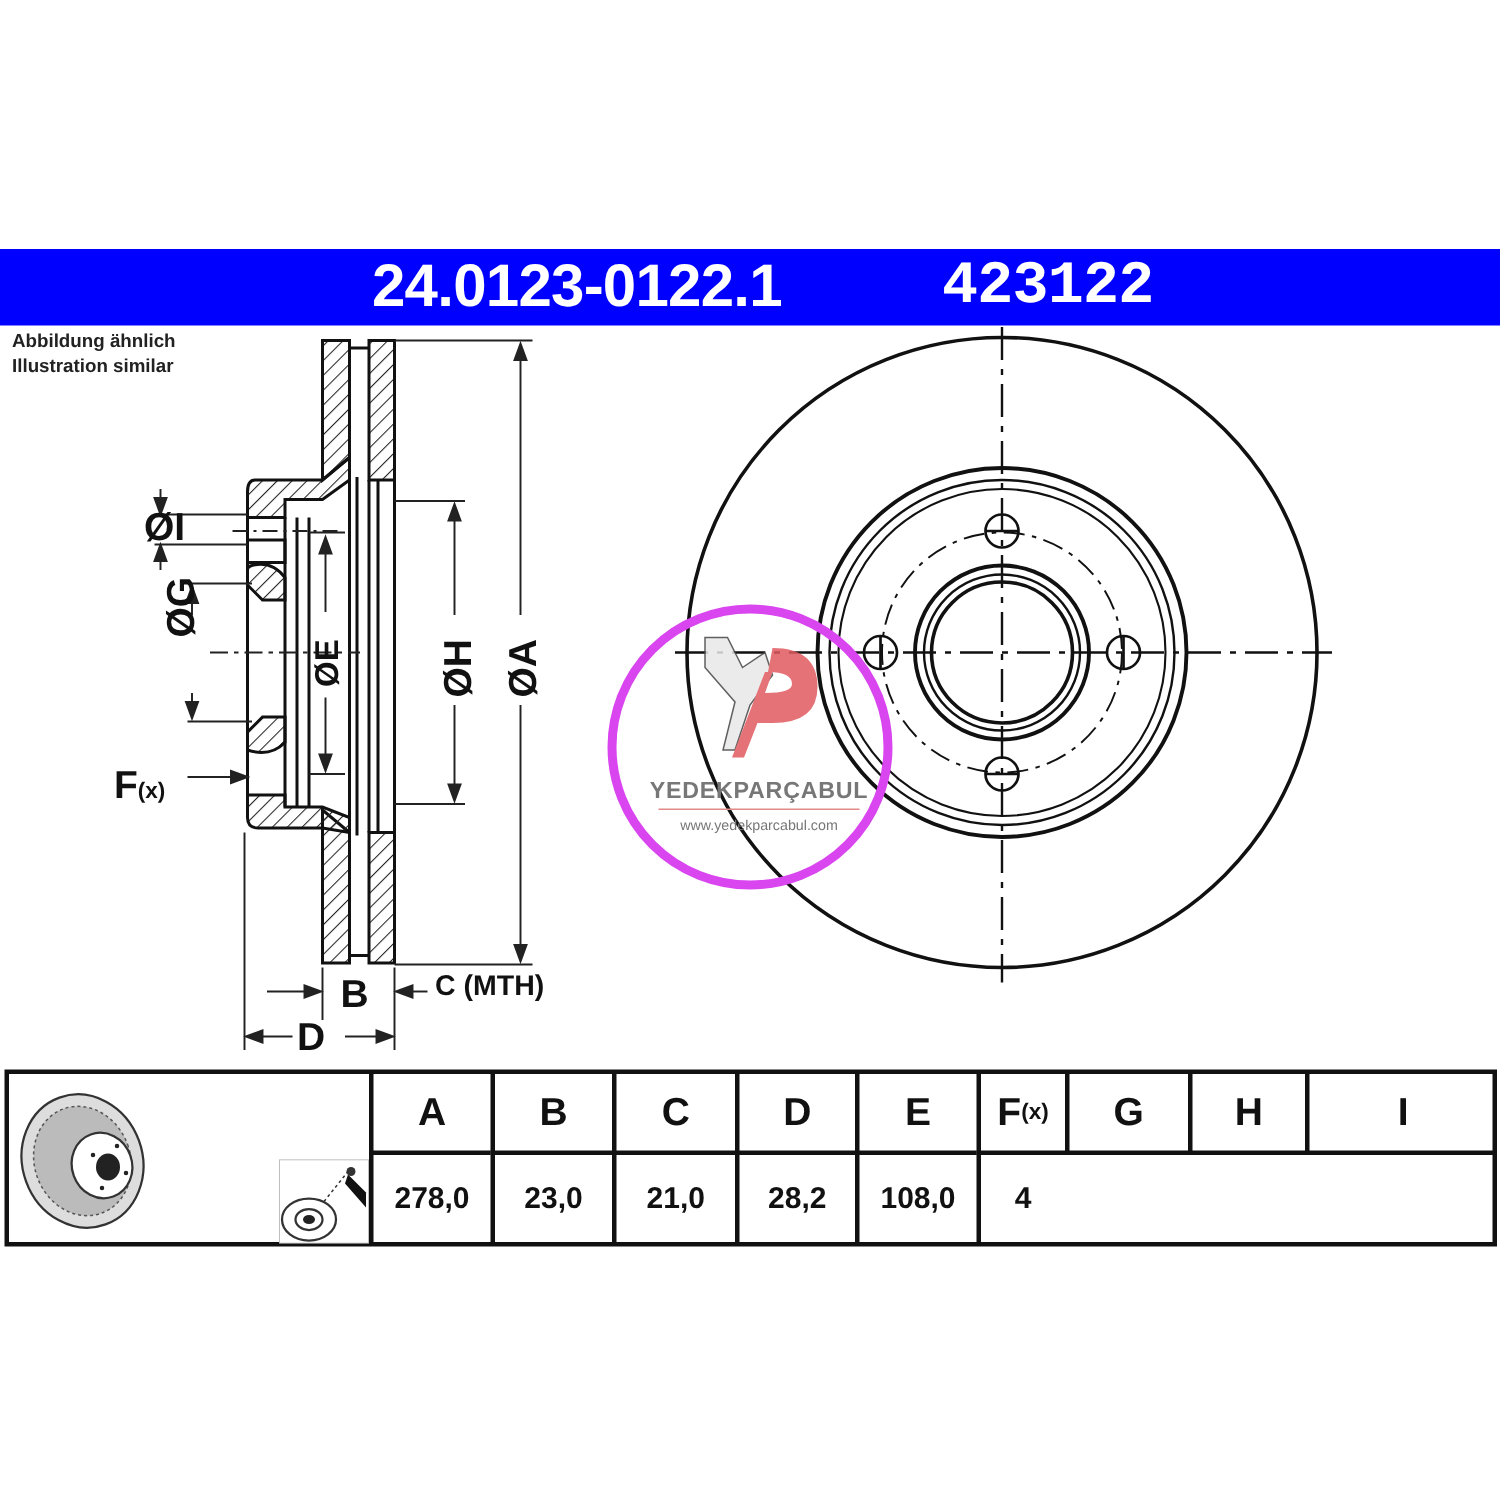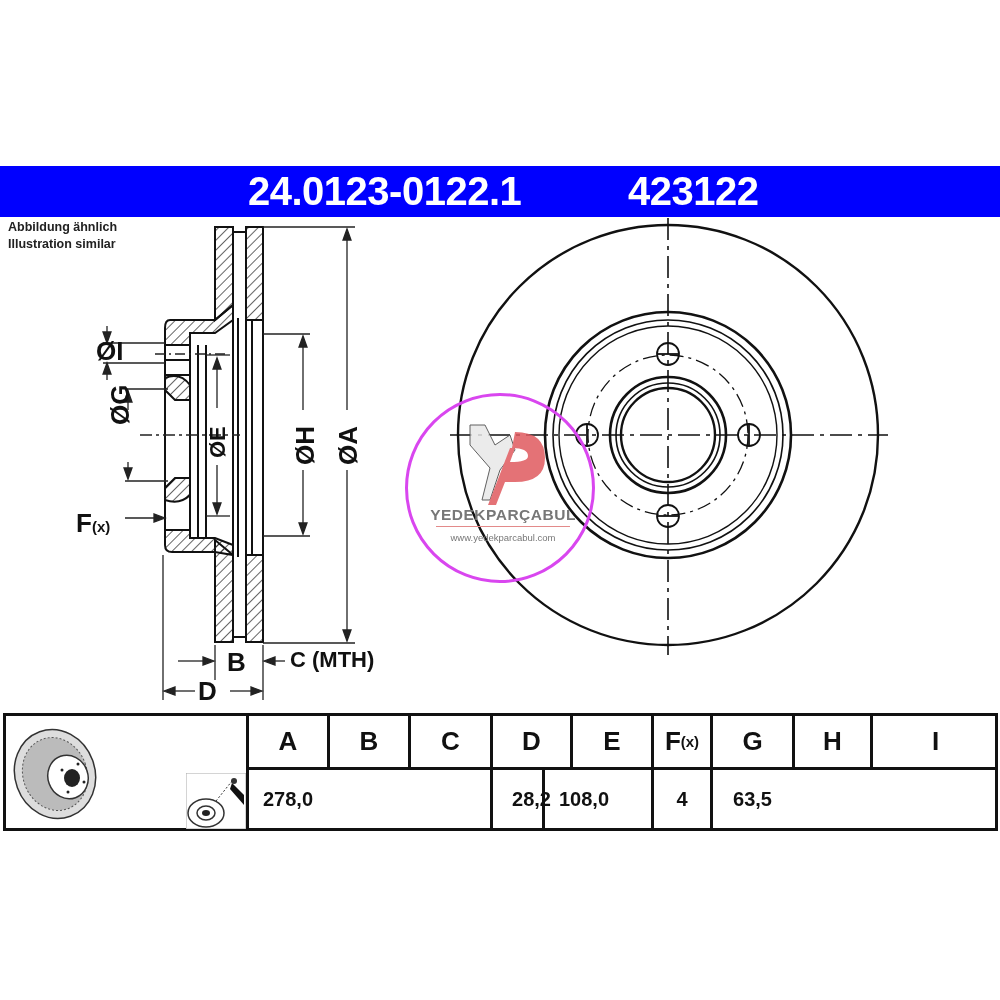--- a/index.html
+++ b/index.html
@@ -7,31 +7,31 @@
   .header-bar { position:absolute; left:0; top:166px; width:1000px; height:51px; background:#0000ff; }
   .header-text { position:absolute; top:166px; height:51px; line-height:51px; color:#fff; font-weight:bold; font-size:40px; letter-spacing:-0.5px; }
   .note { position:absolute; left:8px; font-size:12.5px; font-weight:bold; color:#222; }
   svg.draw { position:absolute; left:0; top:0; }
   .lbl { position:absolute; font-weight:bold; color:#111; }
   .table { position:absolute; left:3px; top:713px; width:995px; height:118px; border:3px solid #111; box-sizing:border-box; }
   .cell { position:absolute; box-sizing:border-box; border-left:3px solid #111; display:flex; align-items:center; justify-content:center; font-weight:bold; }
   .hdr { top:0; height:54px; font-size:26px; border-bottom:3px solid #111; }
   .val { top:54px; height:58px; font-size:20px; }
   .fsub { font-size:15px; }
-  .watermark { position:absolute; left:405px; top:393px; width:190px; height:190px; border:3px solid #d946ef; border-radius:50%; box-sizing:border-box; }
+  .watermark { position:absolute; left:405px; top:403px; width:190px; height:190px; border:6px solid #d946ef; border-radius:50%; box-sizing:border-box; }
   .wm-brand { position:absolute; left:0; width:190px; text-align:center; top:110px; font-size:15.5px; font-weight:bold; color:#777; letter-spacing:0.5px; }
   .wm-line { position:absolute; left:28px; width:134px; top:130px; height:1px; background:#e38a8a; }
   .wm-url { position:absolute; left:0; width:190px; text-align:center; top:136px; font-size:9.5px; color:#777; }
 </style>
 </head>
 <body>
 
 <div class="header-bar"></div>
 <div class="header-text" style="left:248px;">24.0123-0122.1</div>
-<div class="header-text" style="left:628px;">423122</div>
+<div class="header-text" style="left:628px;font-family:Liberation Mono, monospace;">423122</div>
 
 <div class="note" style="top:220px;">Abbildung ähnlich</div>
 <div class="note" style="top:237px;">Illustration similar</div>
 
 <svg class="draw" width="1000" height="1000" viewBox="0 0 1000 1000">
   <defs>
     <pattern id="hatch" patternUnits="userSpaceOnUse" width="7" height="7" patternTransform="rotate(45)">
       <line x1="0" y1="0" x2="0" y2="7" stroke="#222" stroke-width="1.4"></line>
     </pattern>
   </defs>
@@ -156,21 +156,21 @@
   </g>
 </svg>
 
 <div class="lbl" style="left:96px; top:336px; font-size:26px;">ØI</div>
 <div class="lbl" style="left:105px; top:425px; font-size:26px; transform:rotate(-90deg); transform-origin:0 0;">ØG</div>
 <div class="lbl" style="left:205px; top:458px; font-size:22px; transform:rotate(-90deg); transform-origin:0 0;">ØE</div>
 <div class="lbl" style="left:290px; top:465px; font-size:26px; transform:rotate(-90deg); transform-origin:0 0;">ØH</div>
 <div class="lbl" style="left:333px; top:465px; font-size:26px; transform:rotate(-90deg); transform-origin:0 0;">ØA</div>
 <div class="lbl" style="left:76px; top:508px; font-size:26px;"><span>F</span><span class="fsub">(x)</span></div>
 <div class="lbl" style="left:227px; top:647px; font-size:26px;">B</div>
-<div class="lbl" style="left:290px; top:647px; font-size:22px;">C (MTH)</div>
+<div class="lbl" style="left:290px; top:647px; font-size:19px;">C (MTH)</div>
 <div class="lbl" style="left:198px; top:676px; font-size:26px;">D</div>
 
 <div class="watermark">
   <div class="wm-brand">YEDEKPARÇABUL</div>
   <div class="wm-line"></div>
   <div class="wm-url">www.yedekparcabul.com</div>
 </div>
 
 <div class="table">
 
@@ -201,17 +201,18 @@
   <div class="cell hdr" style="left:564px; width:81px;">E</div>
   <div class="cell hdr" style="left:645px; width:59px;">
       <span>F</span>
       <span class="fsub">(x)</span>
     </div>
   <div class="cell hdr" style="left:704px; width:82px;">G</div>
   <div class="cell hdr" style="left:786px; width:78px;">H</div>
   <div class="cell hdr" style="left:864px; width:128px;">I</div>
 
   <div class="cell val" style="left:240px; width:81px;">278,0</div>
+  <div class="cell val" style="left:321px; width:81px;">23,0</div>
+  <div class="cell val" style="left:402px; width:82px;">21,0</div>
   <div class="cell val" style="left:484px; width:80px;">28,2</div>
-  <div class="cell val" style="left:536px; width:81px;">108,0</div>
+  <div class="cell val" style="left:564px; width:81px;">108,0</div>
   <div class="cell val" style="left:645px; width:59px;">4</div>
-  <div class="cell val" style="left:704px; width:82px;">63,5</div>
 </div>
 
 </body></html>

